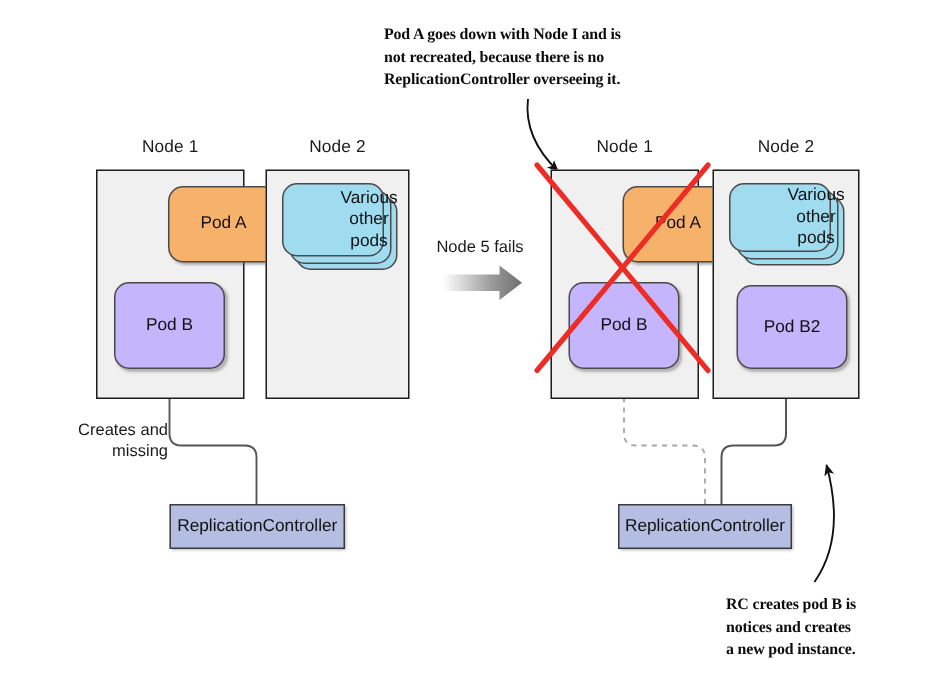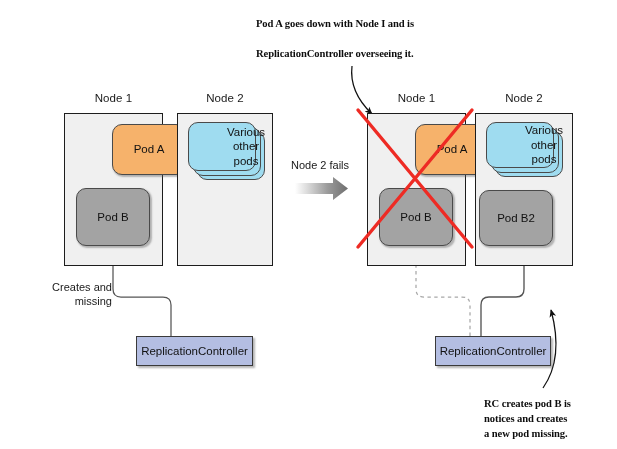--- a/index.html
+++ b/index.html
@@ -54,21 +54,21 @@
     display: flex;
     align-items: center;
     justify-content: center;
     font-size: 11.5px;
     color: #111;
     text-align: center;
     line-height: 1.25;
     box-shadow: 1.5px 1.5px 1.6px rgba(90,90,90,0.42);
   }
   .pod-orange { background: #f6b26b; margin-left: 36px; }
-  .pod-green  { background: #a3a3a3; }
+  .pod-green  { background: #c4b5fd; }
 
   
   .stack-wrap { position: absolute; }
   .stack-card {
     position: absolute;
     box-sizing: border-box;
     border-radius: 10px;
     border: 1.1px solid #4a4a4a;
     background: #9fdcf0;
   }
@@ -94,21 +94,20 @@
     box-sizing: border-box;
     background: #b4bee2;
     border: 1.3px solid #3a3a3a;
     display: flex;
     align-items: center;
     justify-content: center;
     font-size: 11.5px;
     color: #111;
     white-space: nowrap;
     box-shadow: 1.6px 1.6px 1.8px rgba(90,90,90,0.45);
-    margin-left: 23px;
   }
 
   
   .callout {
     position: absolute;
     font-family: Liberation Serif, serif;
     font-weight: bold;
     font-size: 10.6px;
     line-height: 1.42;
     color: #0d0d0d;
@@ -194,21 +193,21 @@
     </div>
   </div>
 
   <div class="plain-label right-al" style="left:30px; top:280px; width:82px;">
     <span>Creates and</span><br>
     <span>missing</span>
   </div>
 
   <div class="rc-box" style="left:113px; top:336px; width:117px; height:30px;">ReplicationController</div>
 
-  <div class="plain-label" style="left:285px; top:158px; width:70px;">Node 2 fails</div>
+  <div class="plain-label" style="left:285px; top:158px; width:70px;">Node 5 fails</div>
 
   <div class="node-label" style="left:367px; top:92px; width:99px;">Node 1</div>
 
   <div class="node-box" style="left:367px; top:113px; width:99px; height:153px;"></div>
 
   <div class="pod pod-orange" style="left:379px; top:124px; width:74px; height:51px;">Pod A</div>
 
   <div class="pod pod-green" style="left:379px; top:188px; width:74px; height:58px;">Pod B</div>
 
   <div class="node-label" style="left:475px; top:92px; width:98px;">Node 2</div>
@@ -216,36 +215,36 @@
   <div class="node-box" style="left:475px; top:113px; width:98px; height:153px;"></div>
 
   <div class="stack-wrap" style="left:486px; top:122px; width:78px; height:62px;">
     <div class="stack-card" style="left:9px; top:9px; width:68px; height:46px;"></div>
     <div class="stack-card" style="left:5px; top:5px; width:68px; height:46px;"></div>
     <div class="stack-front" style="left:0px; top:0px; width:68px; height:46px;">
       <span>Various other pods</span>
     </div>
   </div>
 
-  <div class="pod pod-green" style="left:479px; top:190px; width:74px; height:56px;">Pod B2</div>
+  <div class="pod pod-green" style="left:491px; top:190px; width:74px; height:56px;">Pod B2</div>
 
   <div class="rc-box" style="left:412px; top:336px; width:116px; height:30px;">ReplicationController</div>
 
   <svg class="svg-layer" viewBox="0 0 617 449" width="617" height="449">
     <g>
       <line x1="358" y1="110" x2="472" y2="247" stroke="#ee2b24" stroke-width="3.4" stroke-linecap="round"></line>
       <line x1="472" y1="110" x2="358" y2="247" stroke="#ee2b24" stroke-width="3.4" stroke-linecap="round"></line>
     </g>
   </svg>
 
   <div class="callout" style="left:256px; top:16px; width:210px;">
     <span>Pod A goes down with Node I and is</span><br>
-    <br>
+    <span>not recreated, because there is no</span><br>
     <span>ReplicationController overseeing it.</span>
   </div>
 
   <div class="callout" style="left:484px; top:396px; width:130px;">
     <span>RC creates pod B is</span><br>
     <span>notices and creates</span><br>
-    <span>a new pod missing.</span>
+    <span>a new pod instance.</span>
   </div>
 
 </div>
 
 </body></html>

